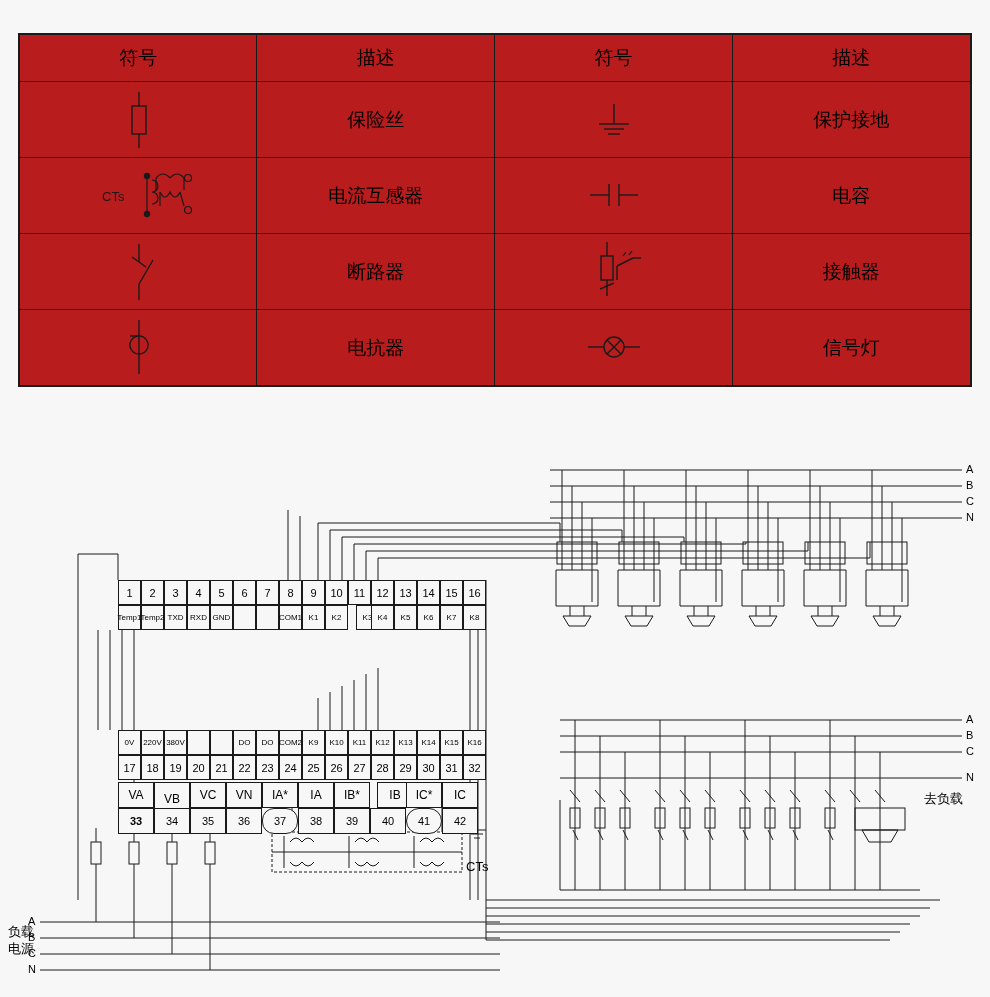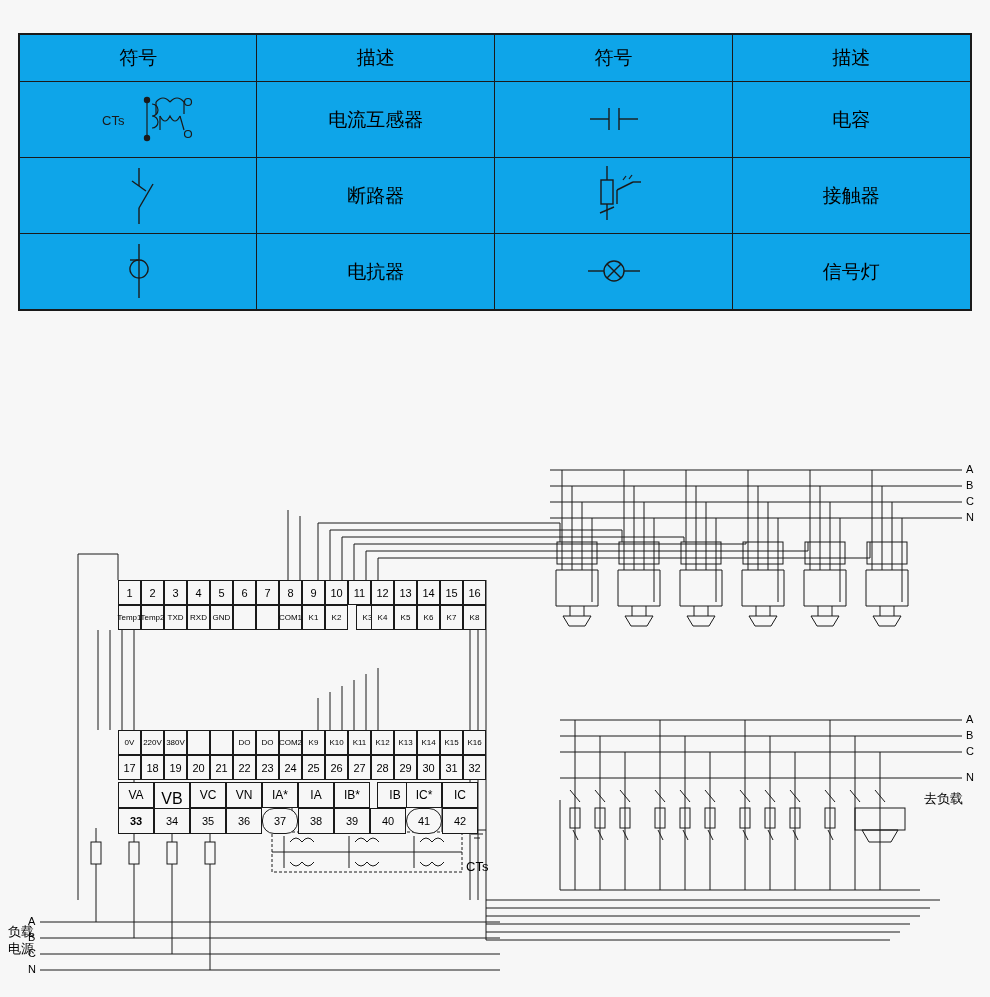--- a/index.html
+++ b/index.html
@@ -1,19 +1,19 @@
 <!DOCTYPE html>
 <html><head>
 <meta charset="utf-8">
 <style>
   html,body{margin:0;padding:0;background:#f7f7f7;}
   body{width:990px;height:997px;position:relative;font-family:"Liberation Sans","DejaVu Sans",sans-serif;color:#000;overflow:hidden;}
 
   
-  .legend{position:absolute;left:18px;top:33px;width:954px;border:2px solid #1a1a1a;border-collapse:collapse;background:#0ea5e9;}
+  .legend{position:absolute;left:18px;top:33px;width:954px;border:2px solid #1a1a1a;border-collapse:collapse;background:#b91c1c;}
   .legend td,.legend th{border:1px solid #1a1a1a;padding:0;margin:0;text-align:center;vertical-align:middle;}
   .legend th{height:46px;font-size:19px;font-weight:normal;}
   .legend td{height:75px;font-size:19px;}
   .col-sym{width:238px;}
   .col-desc{width:239px;}
   .symcell{position:relative;height:75px;}
 
   
   .diagram{position:absolute;left:0;top:430px;width:990px;height:567px;}
   .lbl{position:absolute;font-size:11px;line-height:11px;white-space:nowrap;}
@@ -28,20 +28,43 @@
 
 <table class="legend">
   <tbody>
       <tr>
     <th class="col-sym">符号</th>
     <th class="col-desc">描述</th>
     <th class="col-sym">符号</th>
     <th class="col-desc">描述</th>
   </tr>
 
+  <tr>
+    <td>
+      <div class="symcell">
+        <svg width="238" height="75" viewBox="0 0 238 75">
+          <line x1="119" y1="10" x2="119" y2="24" stroke="#1a1a1a" stroke-width="1.4"></line>
+          <rect x="112" y="24" width="14" height="28" fill="none" stroke="#1a1a1a" stroke-width="1.4"></rect>
+          <line x1="119" y1="52" x2="119" y2="66" stroke="#1a1a1a" stroke-width="1.4"></line>
+        </svg>
+      </div>
+    </td>
+    <td>保险丝</td>
+    <td>
+      <div class="symcell">
+        <svg width="239" height="75" viewBox="0 0 239 75">
+          <line x1="119" y1="22" x2="119" y2="42" stroke="#1a1a1a" stroke-width="1.4"></line>
+          <line x1="104" y1="42" x2="134" y2="42" stroke="#1a1a1a" stroke-width="1.4"></line>
+          <line x1="109" y1="47" x2="129" y2="47" stroke="#1a1a1a" stroke-width="1.4"></line>
+          <line x1="113" y1="52" x2="125" y2="52" stroke="#1a1a1a" stroke-width="1.4"></line>
+        </svg>
+      </div>
+    </td>
+    <td>保护接地</td>
+  </tr>
 
   <tr>
     <td>
       <div class="symcell">
         <svg width="238" height="75" viewBox="0 0 238 75">
           <text x="82" y="43" font-size="13" font-family="Liberation Sans, sans-serif" fill="#1a1a1a">CTs</text>
           <circle cx="127" cy="18" r="3.2" fill="#1a1a1a"></circle>
           <circle cx="127" cy="56" r="3.2" fill="#1a1a1a"></circle>
           <line x1="127" y1="18" x2="127" y2="56" stroke="#1a1a1a" stroke-width="1.2"></line>
           <path d="M132 22 a6 6 0 0 1 0 12 a6 6 0 0 1 0 12" fill="none" stroke="#1a1a1a" stroke-width="1.2"></path>
@@ -456,21 +479,21 @@
       <div class="cell" style="left: 394px; top: 300px; width: 23px; height: 25px; font-size: 8px;">K13</div>
       <div class="cell" style="left: 394px; top: 325px; width: 23px; height: 25px; font-size: 11px;">29</div>
       <div class="cell" style="left: 417px; top: 300px; width: 23px; height: 25px; font-size: 8px;">K14</div>
       <div class="cell" style="left: 417px; top: 325px; width: 23px; height: 25px; font-size: 11px;">30</div>
       <div class="cell" style="left: 440px; top: 300px; width: 23px; height: 25px; font-size: 8px;">K15</div>
       <div class="cell" style="left: 440px; top: 325px; width: 23px; height: 25px; font-size: 11px;">31</div>
       <div class="cell" style="left: 463px; top: 300px; width: 23px; height: 25px; font-size: 8px;">K16</div>
       <div class="cell" style="left: 463px; top: 325px; width: 23px; height: 25px; font-size: 11px;">32</div>
       <div class="cellw" style="left: 118px; top: 352px; width: 36px; height: 26px; font-size: 12px;">VA</div>
       <div class="cellw" style="left: 118px; top: 378px; width: 36px; height: 26px; font-size: 11px; font-weight: bold;">33</div>
-      <div class="cellw" style="left: 154px; top: 352px; width: 36px; height: 34px; font-size: 16px;">VB</div>
+      <div class="cellw" style="left: 154px; top: 352px; width: 36px; height: 34px; font-size: 12px;">VB</div>
       <div class="cellw" style="left: 154px; top: 378px; width: 36px; height: 26px; font-size: 11px;">34</div>
       <div class="cellw" style="left: 190px; top: 352px; width: 36px; height: 26px; font-size: 12px;">VC</div>
       <div class="cellw" style="left: 190px; top: 378px; width: 36px; height: 26px; font-size: 11px;">35</div>
       <div class="cellw" style="left: 226px; top: 352px; width: 36px; height: 26px; font-size: 12px;">VN</div>
       <div class="cellw" style="left: 226px; top: 378px; width: 36px; height: 26px; font-size: 11px;">36</div>
       <div class="cellw" style="left: 262px; top: 352px; width: 36px; height: 26px; font-size: 12px;">IA*</div>
       <div class="cellw" style="left: 262px; top: 378px; width: 36px; height: 26px; font-size: 11px; border-radius: 12px;">37</div>
       <div class="cellw" style="left: 298px; top: 352px; width: 36px; height: 26px; font-size: 12px;">IA</div>
       <div class="cellw" style="left: 298px; top: 378px; width: 36px; height: 26px; font-size: 11px;">38</div>
       <div class="cellw" style="left: 334px; top: 352px; width: 36px; height: 26px; font-size: 12px;">IB*</div>

